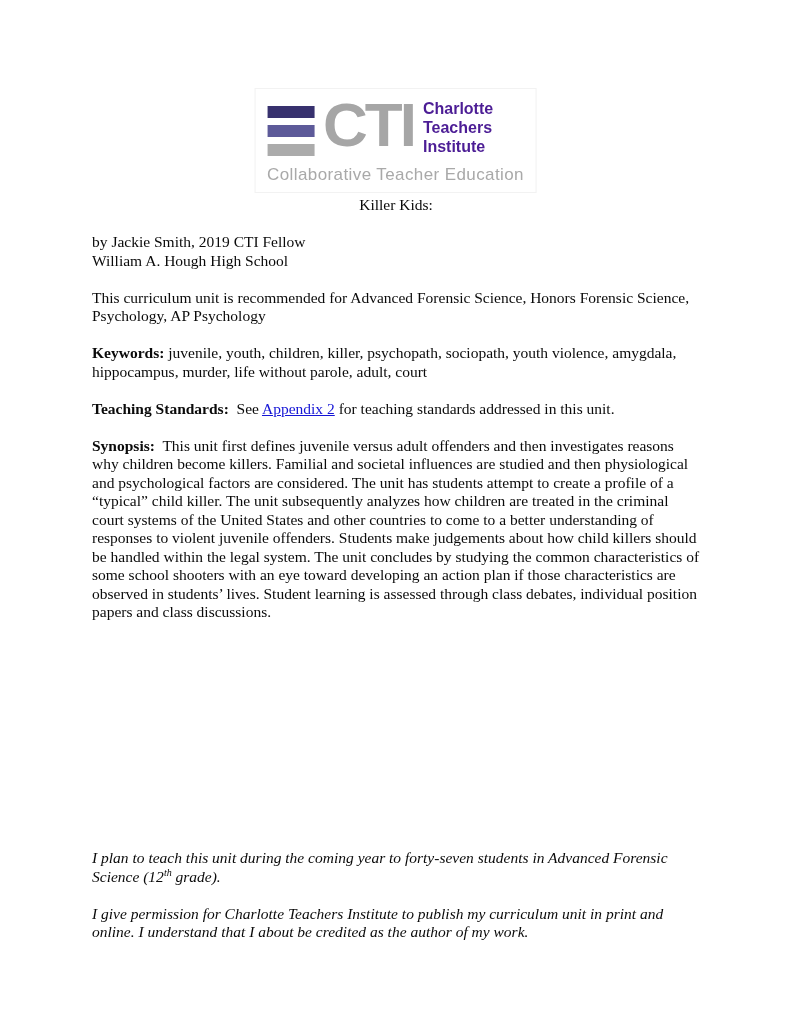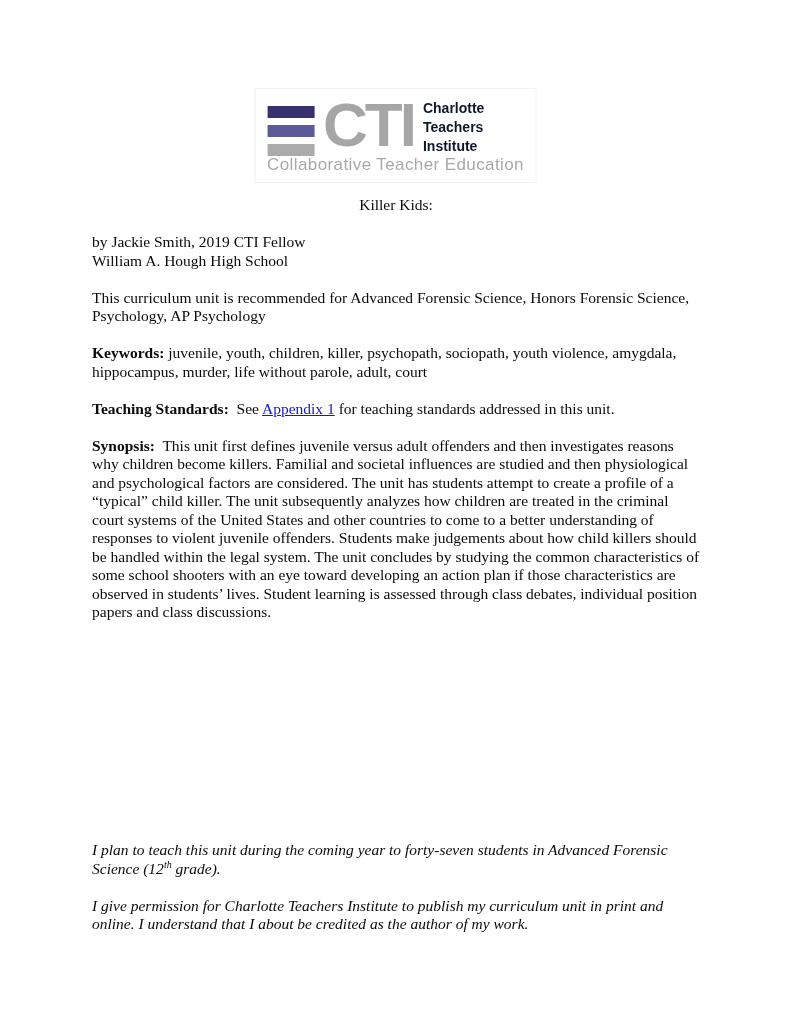--- a/index.html
+++ b/index.html
@@ -35,31 +35,31 @@
     font-weight: bold;
     font-size: 62px;
     line-height: 54px;
     color: #a6a6a6;
     letter-spacing: -3px;
     margin-left: 9px;
   }
   .logo-name {
     font-family: "Liberation Sans", sans-serif;
     font-weight: bold;
-    font-size: 14px;
+    font-size: 16px;
     line-height: 19px;
-    color: #0f172a;
+    color: #4c1d95;
     margin-left: 9px;
     margin-top: 1px;
   }
   .logo-tagline {
     font-family: "Liberation Sans", sans-serif;
     font-size: 17px;
     color: #a9a9a9;
-    margin-top: 0;
+    margin-top: 10px;
     letter-spacing: 0.4px;
     white-space: nowrap;
   }
 
   
   .content {
     position: absolute;
     left: 92px;
     width: 608px;
     top: 196px;
@@ -71,21 +71,21 @@
   .link { text-decoration: underline; cursor: pointer; }
 
   
   .statements {
     position: absolute;
     left: 92px;
     width: 608px;
     top: 833px;
     font-style: italic;
   }
-  .statements .para:first-child { margin-top: 8px; }
+  .statements .para:first-child { margin-top: 16px; }
   sup { font-size: 10px; line-height: 0; vertical-align: super; }
 </style>
 </head>
 <body>
 
 <div class="page">
 
   <div class="logo">
     <div class="logo-row">
       <div class="logo-bars">
@@ -111,21 +111,21 @@
 
     <div class="byline">
       <div>by Jackie Smith, 2019 CTI Fellow</div>
       <div>William A. Hough High School</div>
     </div>
 
     <p class="para">This curriculum unit is recommended for Advanced Forensic Science, Honors Forensic Science, Psychology, AP Psychology</p>
 
     <p class="para"><span class="label">Keywords:</span><span> juvenile, youth, children, killer, psychopath, sociopath, youth violence, amygdala, hippocampus, murder, life without parole, adult, court</span></p>
 
-    <p class="para"><span class="label">Teaching Standards:</span><span>  See </span><a class="link" style="color: rgb(20, 20, 214);">Appendix 1</a><span> for teaching standards addressed in this unit.</span></p>
+    <p class="para"><span class="label">Teaching Standards:</span><span>  See </span><a class="link" style="color: rgb(20, 20, 214);">Appendix 2</a><span> for teaching standards addressed in this unit.</span></p>
 
     <p class="para"><span class="label">Synopsis:</span><span>  This unit first defines juvenile versus adult offenders and then investigates reasons why children become killers. Familial and societal influences are studied and then physiological and psychological factors are considered. The unit has students attempt to create a profile of a “typical” child killer. The unit subsequently analyzes how children are treated in the criminal court systems of the United States and other countries to come to a better understanding of responses to violent juvenile offenders. Students make judgements about how child killers should be handled within the legal system. The unit concludes by studying the common characteristics of some school shooters with an eye toward developing an action plan if those characteristics are observed in students’ lives. Student learning is assessed through class debates, individual position papers and class discussions.</span></p>
 
   </div>
 
   <div class="statements">
     <p class="para"><span>I plan to teach this unit during the coming year to forty-seven students in Advanced Forensic Science (12</span><sup>th</sup><span> grade).</span></p>
     <p class="para">I give permission for Charlotte Teachers Institute to publish my curriculum unit in print and online. I understand that I about be credited as the author of my work.</p>
   </div>
 

